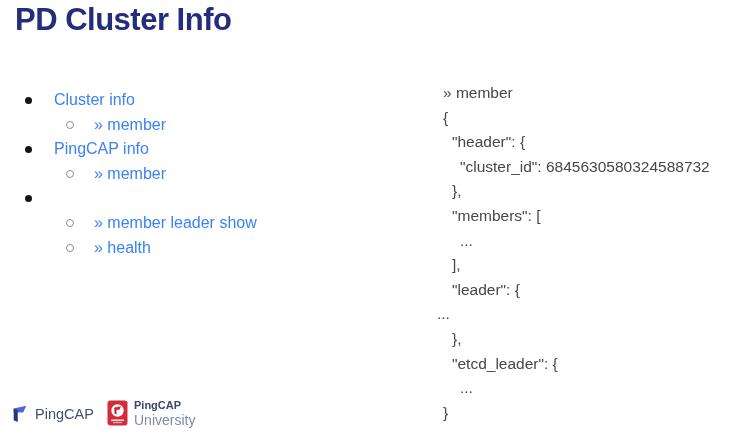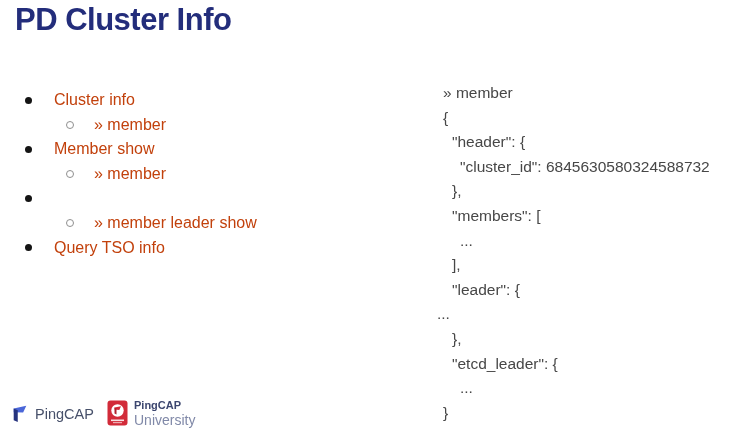--- a/index.html
+++ b/index.html
@@ -26,21 +26,21 @@
   
   .outline {
     position: absolute;
     left: 0; top: 88px;
     width: 420px;
   }
   .row {
     display: flex;
     align-items: center;
     height: 24.6px;
-    color: #c2410c;
+    color: #3b82f6;
     font-size: 16px;
   }
   .dot {
     width: 7px; height: 7px;
     border-radius: 50%;
     background: #141414;
     margin-left: 25px;
     flex: 0 0 auto;
   }
   .row.main .lbl { margin-left: 22px; }
@@ -110,40 +110,40 @@
       <span class="dot"></span>
       <span class="lbl">Cluster info</span>
     </div>
     <div class="row sub">
       <span class="circ"></span>
       <span class="lbl">» member</span>
     </div>
 
     <div class="row main">
       <span class="dot"></span>
-      <span class="lbl">Member show</span>
+      <span class="lbl">PingCAP info</span>
     </div>
     <div class="row sub">
       <span class="circ"></span>
       <span class="lbl">» member</span>
     </div>
 
     <div class="row main">
       <span class="dot"></span>
     </div>
     <div class="row sub">
       <span class="circ"></span>
       <span class="lbl">» member leader show</span>
     </div>
 
+    <div class="row sub">
+      <span class="circ"></span>
+      <span class="lbl">» health</span>
+    </div>
 
-    <div class="row main">
-      <span class="dot"></span>
-      <span class="lbl">Query TSO info</span>
-    </div>
   </div>
 
   <div class="code">
     <div class="cl i0">» member</div>
     <div class="cl i0">{</div>
     <div class="cl i1">"header": {</div>
     <div class="cl i2">"cluster_id": 6845630580324588732</div>
     <div class="cl i1">},</div>
     <div class="cl i1">"members": [</div>
     <div class="cl i2">...</div>

